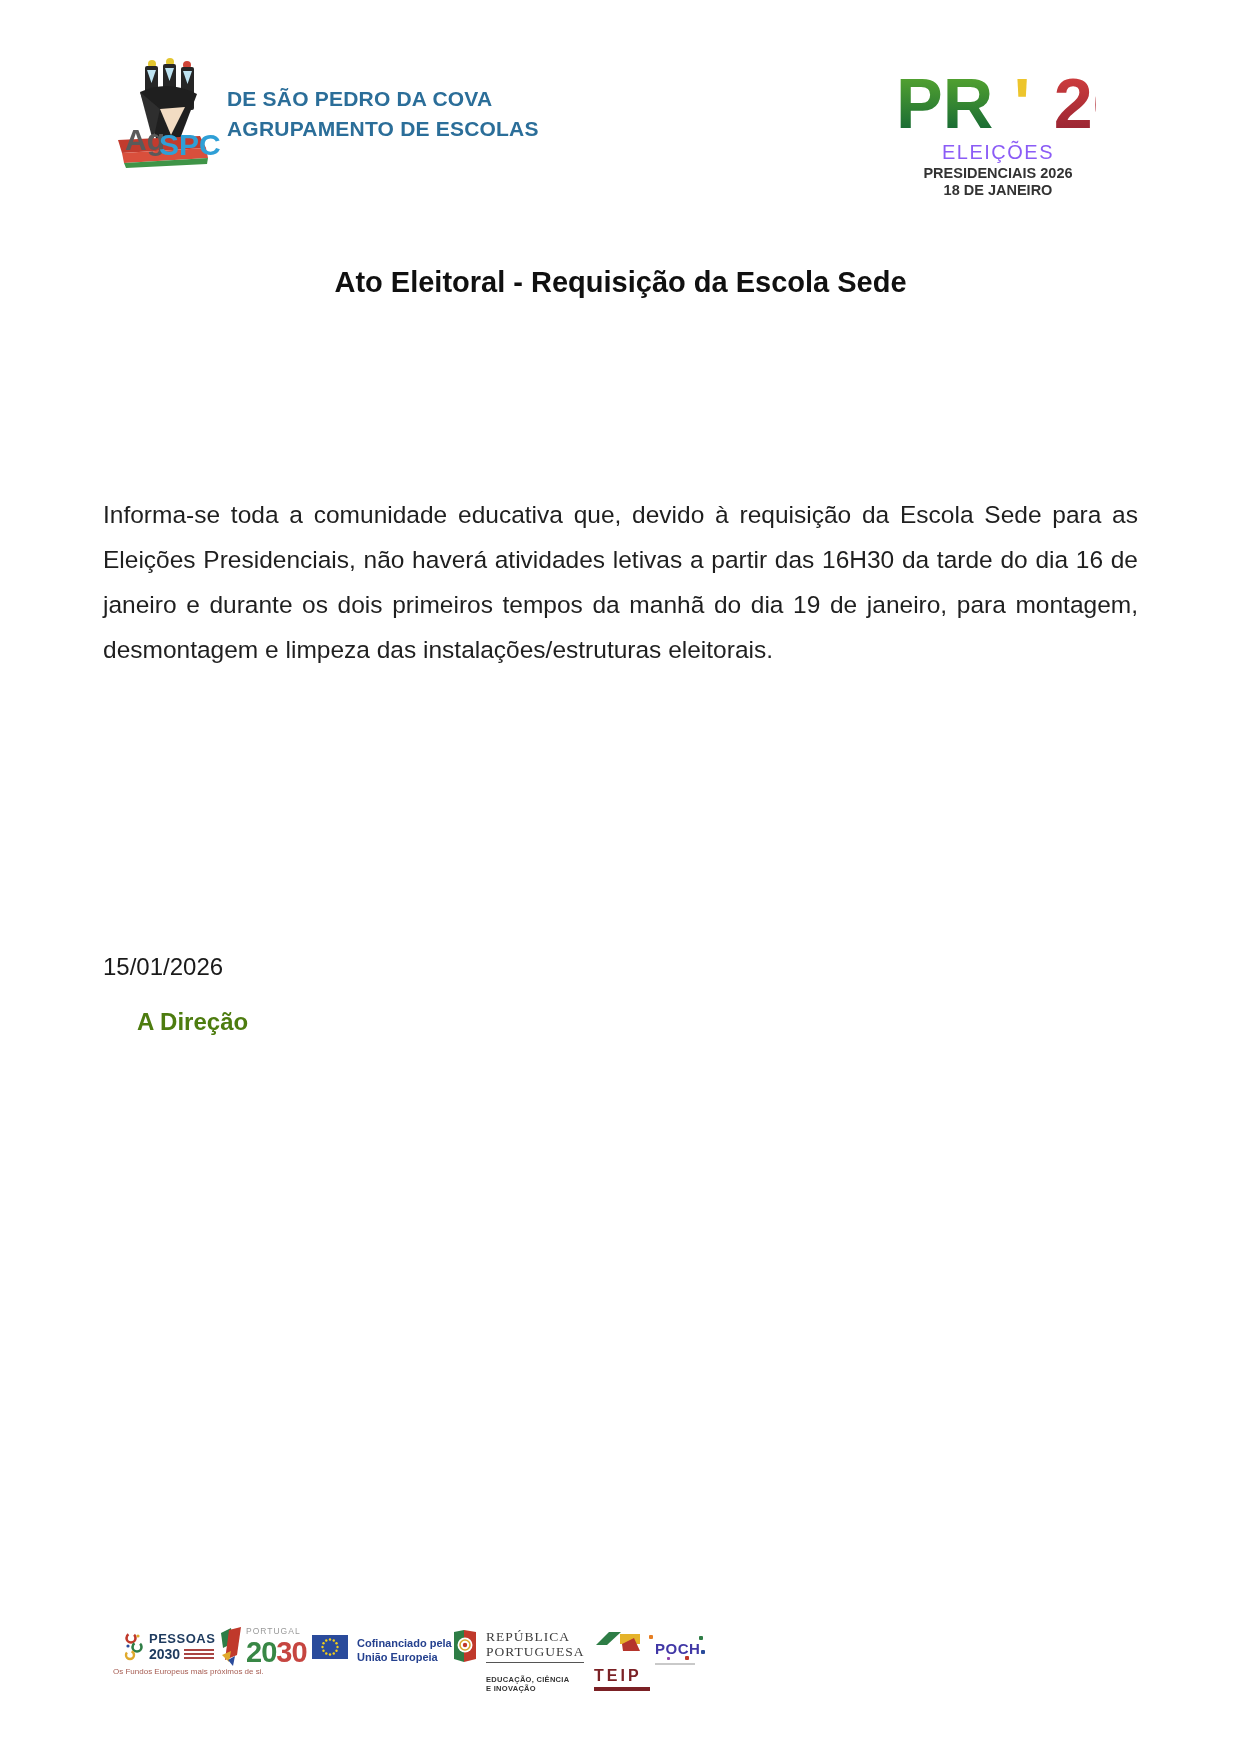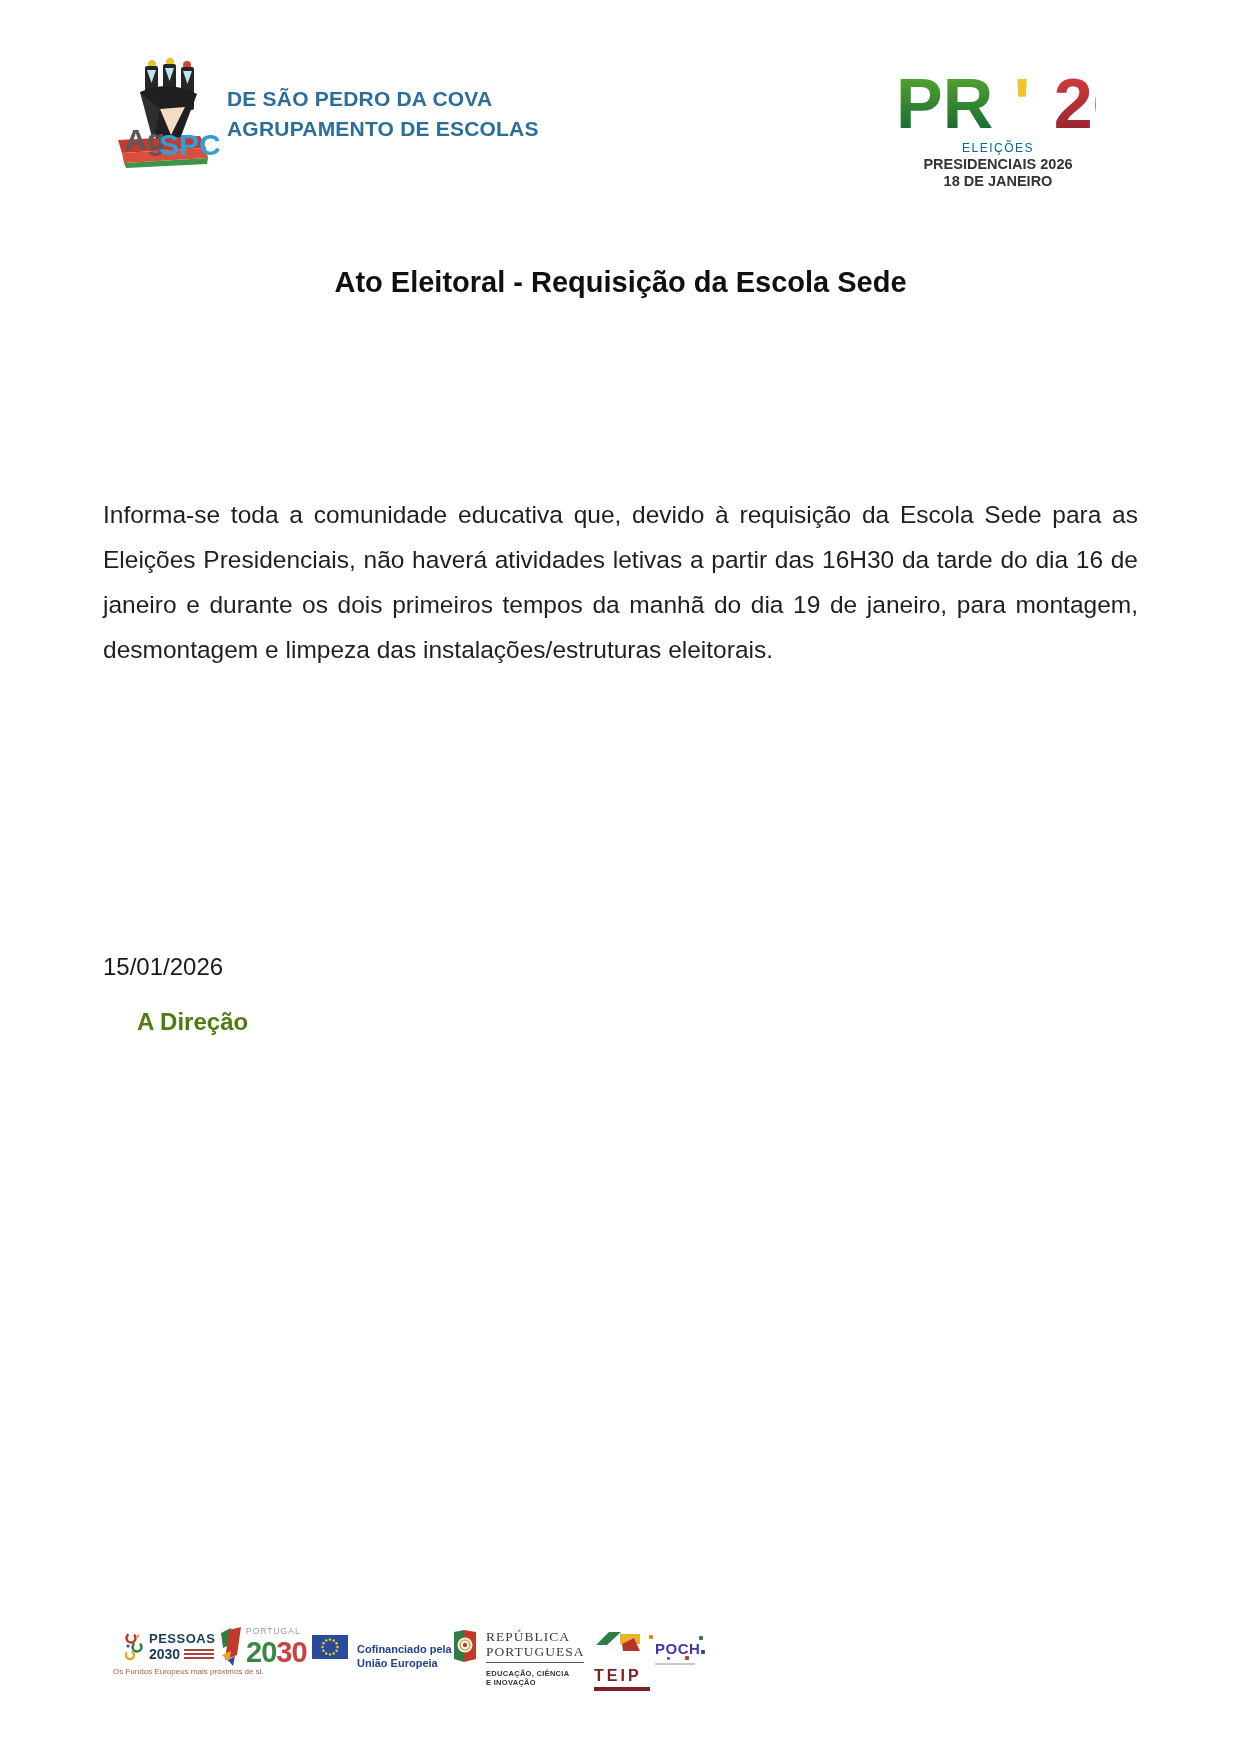--- a/index.html
+++ b/index.html
@@ -5,21 +5,21 @@
   html,body{margin:0;padding:0;background:#888;}
   #page{
     position:relative;width:1241px;height:1755px;background:#ffffff;
     font-family:"Liberation Sans",sans-serif;overflow:hidden;margin:0 auto;
   }
   .abs{position:absolute;}
 
   
   .school-name{left:227px;top:84px;font-weight:bold;font-size:21px;line-height:30px;color:#2b6e99;letter-spacing:.2px;}
   .pr26-sub{left:898px;top:141px;width:200px;text-align:center;}
-  .pr26-sub .l1{font-size:12px;color:#0369a1;letter-spacing:1.5px;}
+  .pr26-sub .l1{font-size:20px;color:#8b5cf6;letter-spacing:1.5px;}
   .pr26-sub .l2,.pr26-sub .l3{font-size:14.5px;font-weight:bold;color:#333;margin-top:1px;}
 
   
   .doc-title{left:103px;top:266px;width:1035px;text-align:center;font-size:29px;font-weight:bold;color:#101010;}
   .doc-body{left:103px;top:492px;width:1035px;font-size:24.5px;line-height:45px;color:#1f1f1f;text-align:justify;}
   .doc-date{left:103px;top:953px;font-size:24px;color:#1a1a1a;}
   .doc-sign{left:103px;top:1008px;font-size:24px;font-weight:bold;color:#4d7c0f;margin-left:34px;}
 
   
   .f-row{color:#222;}
@@ -29,24 +29,24 @@
   .pessoas .yrow{display:flex;align-items:center;gap:4px;margin-top:2px;}
   .pessoas .y{font-size:14px;font-weight:800;color:#1d3a5e;}
   .redlines{display:flex;flex-direction:column;gap:2px;}
   .redlines span{display:block;width:30px;height:2px;background:#a94442;}
   .funds-tag{left:113px;top:1667px;font-size:8px;color:#a65c52;}
   .pt2030{left:220px;top:1627px;display:flex;gap:4px;align-items:flex-start;}
   .pt2030 .lab{font-size:8.5px;color:#9a9a9a;letter-spacing:1px;line-height:1;}
   .pt2030 .yr{font-size:29px;font-weight:600;line-height:1;letter-spacing:-1px;margin-top:2px;}
   .pt2030 .g{color:#388745;} .pt2030 .r{color:#c64540;margin-top:16px;}
   .eu{left:312px;top:1635px;display:flex;gap:9px;align-items:flex-start;}
-  .eu .txt{font-size:11px;font-weight:bold;color:#25418f;line-height:13.5px;margin-top:8px;}
+  .eu .txt{font-size:11px;font-weight:bold;color:#25418f;line-height:13.5px;margin-top:2px;}
   .republica{left:452px;top:1629px;display:flex;gap:8px;align-items:flex-start;}
   .republica .txt{font-family:"Liberation Serif",serif;font-size:13.5px;color:#3d3d3d;letter-spacing:1px;line-height:15px;}
-  .republica .sub{font-family:"Liberation Sans",sans-serif;font-size:7.5px;font-weight:bold;color:#333;letter-spacing:.3px;line-height:9px;border-top:1px solid #555;margin-top:3px;padding-top:6px;}
+  .republica .sub{font-family:"Liberation Sans",sans-serif;font-size:7.5px;font-weight:bold;color:#333;letter-spacing:.3px;line-height:9px;border-top:1px solid #555;margin-top:3px;padding-top:12px;}
   .teip{left:594px;top:1630px;width:60px;}
   .teip .name{font-size:16px;font-weight:800;color:#7b2125;letter-spacing:3px;line-height:1;margin-top:12px;}
   .teip .bar{width:56px;height:4px;background:#7b2125;margin-top:3px;}
   .poch{left:655px;top:1640px;width:46px;}
   .poch .name{font-size:15px;font-weight:800;color:#4138a6;letter-spacing:.5px;position:relative;}
   .poch .dot{position:absolute;width:4px;height:4px;border-radius:1px;}
   .poch .d1{background:#e67e22;left:-6px;top:-5px;}
   .poch .d2{background:#2e7d46;left:44px;top:-4px;}
   .poch .d3{background:#c0392b;left:30px;top:16px;}
   .poch .d4{background:#2a4b9b;left:46px;top:10px;}

